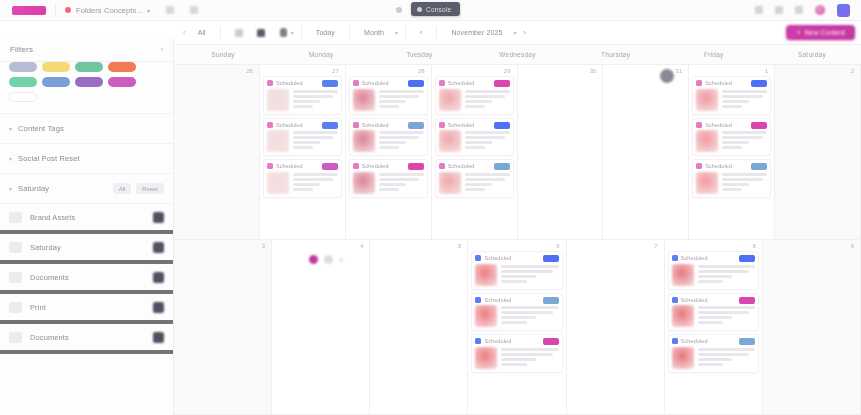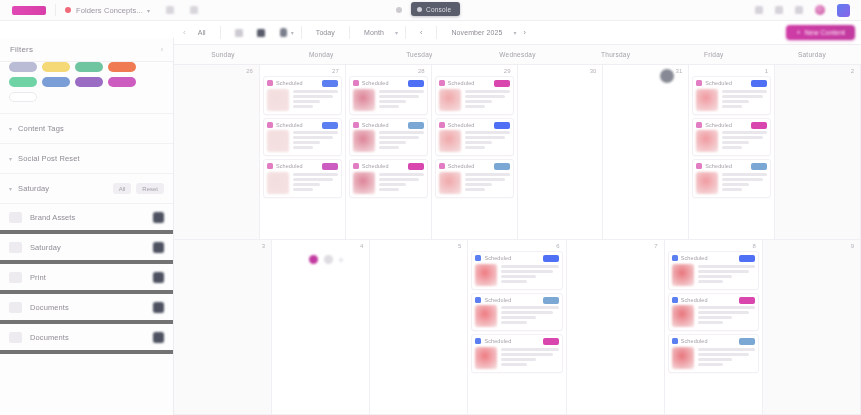--- a/index.html
+++ b/index.html
@@ -309,26 +309,26 @@
           <span class="f-name">Brand Assets</span>
           <span class="f-badge"></span>
         </div>
         <div class="folder-row">
           <span class="f-icon"></span>
           <span class="f-name">Saturday</span>
           <span class="f-badge"></span>
         </div>
         <div class="folder-row">
           <span class="f-icon"></span>
-          <span class="f-name">Print</span>
+          <span class="f-name">Documents</span>
           <span class="f-badge"></span>
         </div>
         <div class="folder-row">
           <span class="f-icon"></span>
-          <span class="f-name">Documents</span>
+          <span class="f-name">Print</span>
           <span class="f-badge"></span>
         </div>
         <div class="folder-row">
           <span class="f-icon"></span>
           <span class="f-name">Documents</span>
           <span class="f-badge"></span>
         </div>
       </div>
     </div>
 

